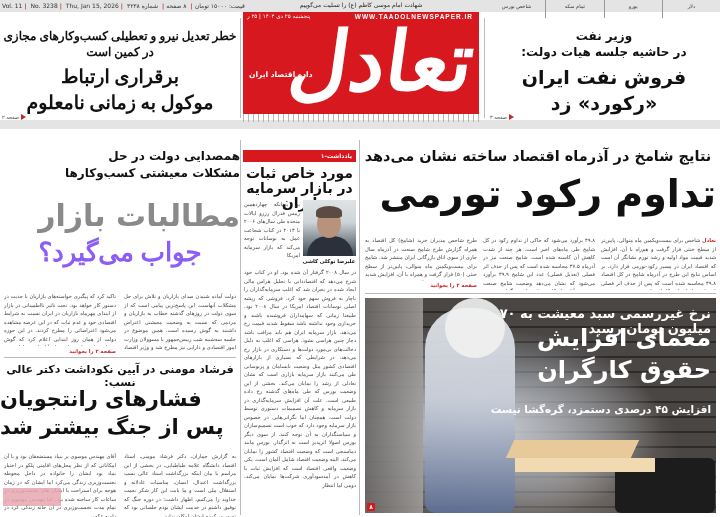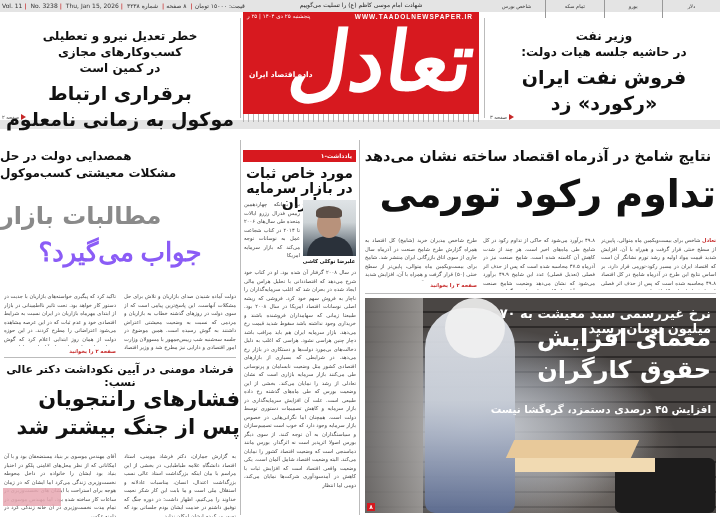--- a/index.html
+++ b/index.html
@@ -32,29 +32,29 @@
     .teaser { position: absolute; text-align: center; }
     .teaser .kicker { font-size: 12px; font-weight: bold; line-height: 16px; }
     .teaser .headline { font-size: 19px; font-weight: bold; line-height: 26px; }
     .page-ref { position: absolute; font-size: 5px; color: #444; display: flex; align-items: center; gap: 2px; }
     .page-ref .tri { width: 0; height: 0; border-top: 3px solid transparent; border-bottom: 3px solid transparent; border-left: 5px solid #c62828; }
 
     
     .vline { position: absolute; width: 1px; background: #bbb; }
 
     
-    .left-kicker { position: absolute; top: 148px; left: 0; width: 240px; text-align: left; font-size: 12px; font-weight: bold; line-height: 17px; }
-    .big-gray { position: absolute; top: 196px; left: 0; width: 240px; text-align: left; font-size: 24px; font-weight: bold; color: #8a8a8a; line-height: 40px; letter-spacing: -1px; }
+    .left-kicker { position: absolute; top: 148px; left: 0; width: 240px; text-align: right; font-size: 12px; font-weight: bold; line-height: 17px; }
+    .big-gray { position: absolute; top: 196px; left: 0; width: 240px; text-align: right; font-size: 30px; font-weight: bold; color: #8a8a8a; line-height: 40px; letter-spacing: -1px; }
     .big-black { position: absolute; top: 238px; left: 0; width: 240px; text-align: center; font-size: 26px; font-weight: bold; color: #8b5cf6; line-height: 30px; font-family: Liberation Serif, serif; }
 
     .body-text { position: absolute; font-size: 5.2px; line-height: 8.5px; color: #444; text-align: justify; overflow: hidden; }
     .more-link { color: #c62828; font-weight: bold; }
 
     .sub-kicker { position: absolute; top: 363px; left: 0; width: 240px; text-align: center; font-size: 11px; font-weight: bold; }
-    .story3-head { position: absolute; top: 385px; left: 0; width: 240px; text-align: right; font-size: 21px; font-weight: bold; line-height: 28px; }
+    .story3-head { position: absolute; top: 385px; left: 0; width: 240px; text-align: left; font-size: 21px; font-weight: bold; line-height: 28px; }
 
     .pink-block { position: absolute; top: 488px; left: 3px; width: 58px; height: 18px; background: #e8a7b1; opacity: .85; }
 
     
     .note-bar { position: absolute; top: 150px; left: 243px; width: 113px; height: 12px; background: #d7191f; color: #fff; font-size: 6px; padding-right: 4px; line-height: 12px; font-weight: bold; }
     .note-title { position: absolute; top: 166px; left: 243px; width: 113px; text-align: center; font-size: 14px; font-weight: bold; line-height: 15px; }
     .portrait { position: absolute; top: 200px; left: 303px; width: 53px; height: 56px; background: linear-gradient(180deg, #dfe3e6 0%, #cdd3d6 40%, #3e4a55 100%); overflow: hidden; }
     .portrait .face { position: absolute; top: 10px; left: 14px; width: 24px; height: 28px; border-radius: 50%; background: #b8927b; }
     .portrait .hair { position: absolute; top: 6px; left: 13px; width: 26px; height: 12px; border-radius: 50% 50% 20% 20%; background: #5a4c44; }
     .portrait .suit { position: absolute; bottom: 0; left: 4px; width: 46px; height: 20px; background: #2a313a; border-radius: 20px 20px 0 0; }
@@ -117,41 +117,41 @@
   <div class="kicker">وزیر نفت</div>
   <div class="kicker">در حاشیه جلسه هیات دولت:</div>
   <div class="headline" style="margin-top:4px;">فروش نفت ایران</div>
   <div class="headline">«رکورد» زد</div>
 </div>
 <div class="page-ref" style="top:114px; left:490px;">
   <span class="tri"></span>
   <span>صفحه ۳</span>
 </div>
 
-<div class="teaser" style="top:28px; left:0; width:240px;">
+<div class="teaser" style="top:28px; left:0; width:240px;font-family:Liberation Serif, serif;">
   <div class="kicker">خطر تعدیل نیرو و تعطیلی کسب‌وکارهای مجازی</div>
   <div class="kicker">در کمین است</div>
   <div class="headline" style="margin-top:4px;">برقراری ارتباط</div>
   <div class="headline">موکول به زمانی نامعلوم</div>
 </div>
 <div class="page-ref" style="top:114px; left:2px;">
   <span class="tri"></span>
   <span>صفحه ۲</span>
 </div>
 
 <div class="vline" style="top:140px; left:240px; height:375px;"></div>
 <div class="vline" style="top:140px; left:359px; height:375px;"></div>
 <div class="vline" style="top:18px; left:484px; height:100px;"></div>
 <div class="vline" style="top:18px; left:240px; height:100px;"></div>
 <div class="abs" style="top:357px; left:4px; width:232px; height:1px; background:#bbb;"></div>
 <div class="abs" style="top:293px; left:365px; width:351px; height:1px; background:#bbb;"></div>
 
 <div class="left-kicker">
   <div>همصدایی دولت در حل</div>
-  <div>مشکلات معیشتی کسب‌موکول</div>
+  <div>مشکلات معیشتی کسب‌وکارها</div>
 </div>
 <div class="big-gray">مطالبات بازار</div>
 <div class="big-black">جواب می‌گیرد؟</div>
 
 <div class="body-text" style="top:292px; left:124px; width:112px; height:62px;">دولت آماده شنیدن صدای بازاریان و تلاش برای حل مشکلات آنهاست. این پاسخ‌ترین پیامی است که از سوی دولت در روزهای گذشته خطاب به بازاریان و مردمی که نسبت به وضعیت معیشتی اعتراض داشتند به گوش رسیده است. همین موضوع در جلسه سه‌شنبه شب رییس‌جمهور با مسوولان وزارت امور اقتصادی و دارایی نیز مطرح شد و وزیر اقتصاد نیز با توجه به همین اولویت‌ها</div>
 <div class="body-text" style="top:292px; left:4px; width:112px; height:54px;">تاکید کرد که پیگیری خواسته‌های بازاریان با جدیت در دستور کار خواهد بود. تحت تاثیر نااطمینانی در بازار از ابتدای مهرماه بازاریان در ایران نسبت به شرایط اقتصادی خود و عدم ثبات که در این عرصه مشاهده می‌شود اعتراضاتی را مطرح کردند. در این حوزه دولت از همان روز ابتدایی اعلام کرد که گوش شنوای دولت برای خواسته‌های آنان از روز اول وجود داشته و در ...</div>
 <div class="body-text more-link" style="top:347px; left:4px; width:112px; height:9px;">صفحه ۲ را بخوانید</div>
 
 <div class="sub-kicker">فرشاد مومنی در آیین نکوداشت دکتر عالی نسب:</div>
 <div class="story3-head">

